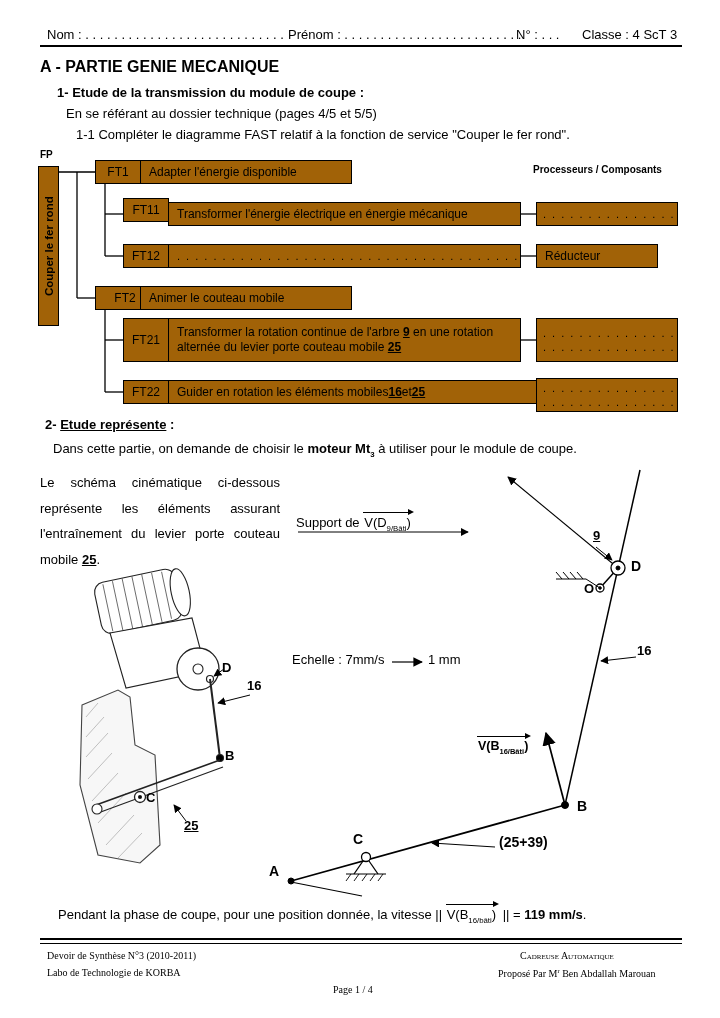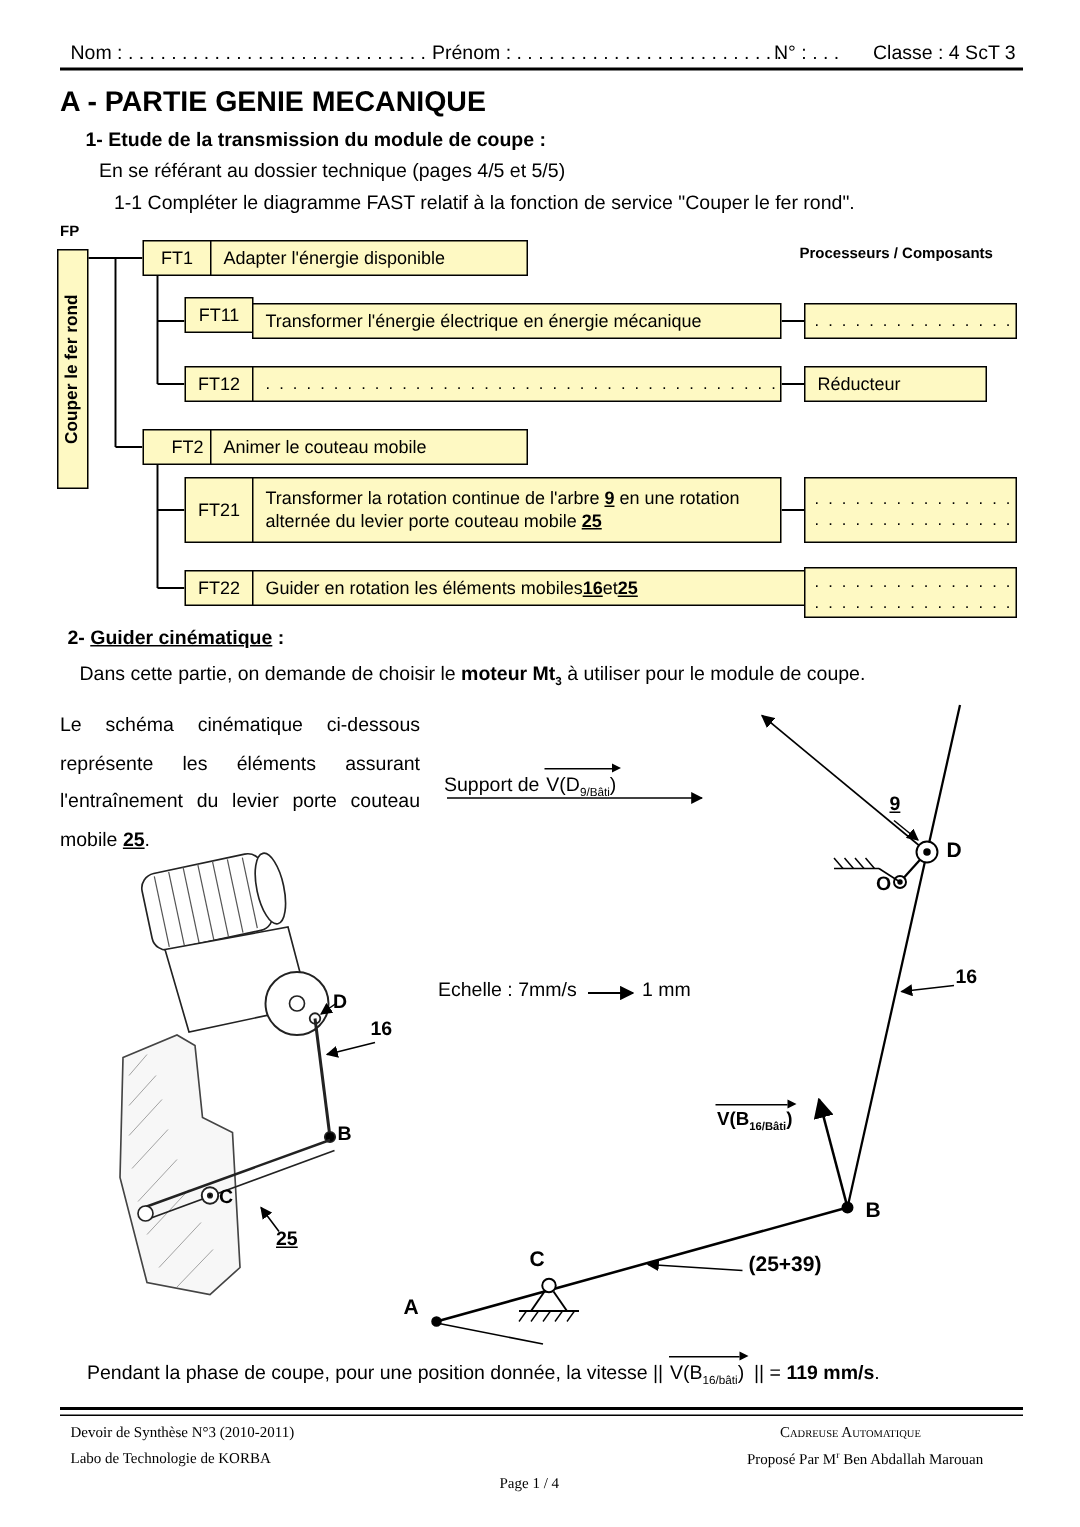--- a/index.html
+++ b/index.html
@@ -9,21 +9,21 @@
     font-family:"Liberation Sans", sans-serif; color:#000; overflow:hidden;
   }
   .abs { position:absolute; }
   .b { font-weight:bold; }
   .u { text-decoration:underline; }
   .ref { font-weight:bold; text-decoration:underline; }
   .t12 { font-size:10px; } .t13 { font-size:13px; } .t14 { font-size:14px; }
   .nowrap { white-space:nowrap; overflow:hidden; }
 
   
-  .fbox { position:absolute; border:1.5px solid #000; background:#fef9c3;
+  .fbox { position:absolute; border:1.5px solid #000; background:#a16207;
           display:flex; align-items:center; font-size:12px; overflow:hidden; }
   .code-box { justify-content:center; }
   .text-box { padding-left:8px; }
   .proc-box { padding-left:6px; font-size:11px; letter-spacing:1.5px;
               flex-direction:column; align-items:flex-start; justify-content:center;
               line-height:14px; white-space:nowrap; }
   .fp-box { writing-mode:vertical-rl; transform:rotate(180deg);
             text-align:center; justify-content:center; font-weight:bold; }
   .two-line { flex-direction:column; align-items:flex-start; justify-content:center;
               line-height:15px; }
@@ -45,21 +45,21 @@
 <body>
 
 <div class="page">
 
   <div class="abs t13" style="left:288px;top:27px;">Prénom : . . . . . . . . . . . . . . . . . . . . . . . . .</div>
   <div class="abs t13" style="left:47px;top:27px;">Nom : . . . . . . . . . . . . . . . . . . . . . . . . . . . .</div>
   <div class="abs t13" style="left:516px;top:27px;">N° : . . .</div>
   <div class="abs t13" style="left:582px;top:27px;">Classe : 4 ScT 3</div>
   <div class="rule" style="left:40px;top:45px;width:642px;height:1.5px;"></div>
 
-  <div class="abs b" style="left:40px;top:58px;font-size:19px;">A - PARTIE  GENIE  MECANIQUE</div>
+  <div class="abs b" style="left:40px;top:58px;font-size:16px;">A - PARTIE  GENIE  MECANIQUE</div>
   <div class="abs b t13" style="left:57px;top:85px;">1- Etude de la transmission du module de coupe :</div>
   <div class="abs t13" style="left:66px;top:106px;">En se référant au dossier technique (pages 4/5 et 5/5)</div>
   <div class="abs t13" style="left:76px;top:127px;">1-1 Compléter le diagramme FAST relatif à la fonction de service "Couper le fer rond".</div>
 
   <div class="abs b t12" style="left:40px;top:149px;">FP</div>
   <div class="fbox fp-box" style="left:38px;top:166px;width:21px;height:160px;font-size:11.5px;">Couper le fer rond</div>
 
   <svg style="left:0;top:0;width:720px;height:440px;">
     <g stroke="#000" stroke-width="1.3">
       <line x1="59" y1="172" x2="95" y2="172"></line>
@@ -110,21 +110,21 @@
       <span class="ref">16</span>
       <span> et </span>
       <span class="ref">25</span>
   </div>
   <div class="fbox proc-box" style="left:536px;top:378px;width:142px;height:34px;">
     <div>. . . . . . . . . . . . . . . .</div>
     <div>. . . . . . . . . . . . . . . .</div>
   </div>
 
   <div class="abs b t13" style="left:45px;top:417px;">
-    <span>2- </span><span class="u">Guider cinématique</span><span> :</span>
+    <span>2- </span><span class="u">Etude représente</span><span> :</span>
   </div>
   <div class="abs t13" style="left:53px;top:441px;">
     <span>Dans cette partie, on demande de  choisir le </span><span class="b"><span>moteur Mt</span><sub>3</sub></span><span> à utiliser pour le module de coupe.</span>
   </div>
   <div class="abs t13 just" style="left:40px;top:470px;width:240px;line-height:25.5px;">
     <span>Le schéma cinématique ci-dessous représente les éléments assurant l'entraînement du levier porte couteau mobile </span><span class="ref">25</span><span>.</span>
   </div>
 
   <svg style="left:40px;top:455px;width:670px;height:445px;" viewBox="0 0 670 445">
     <defs>

